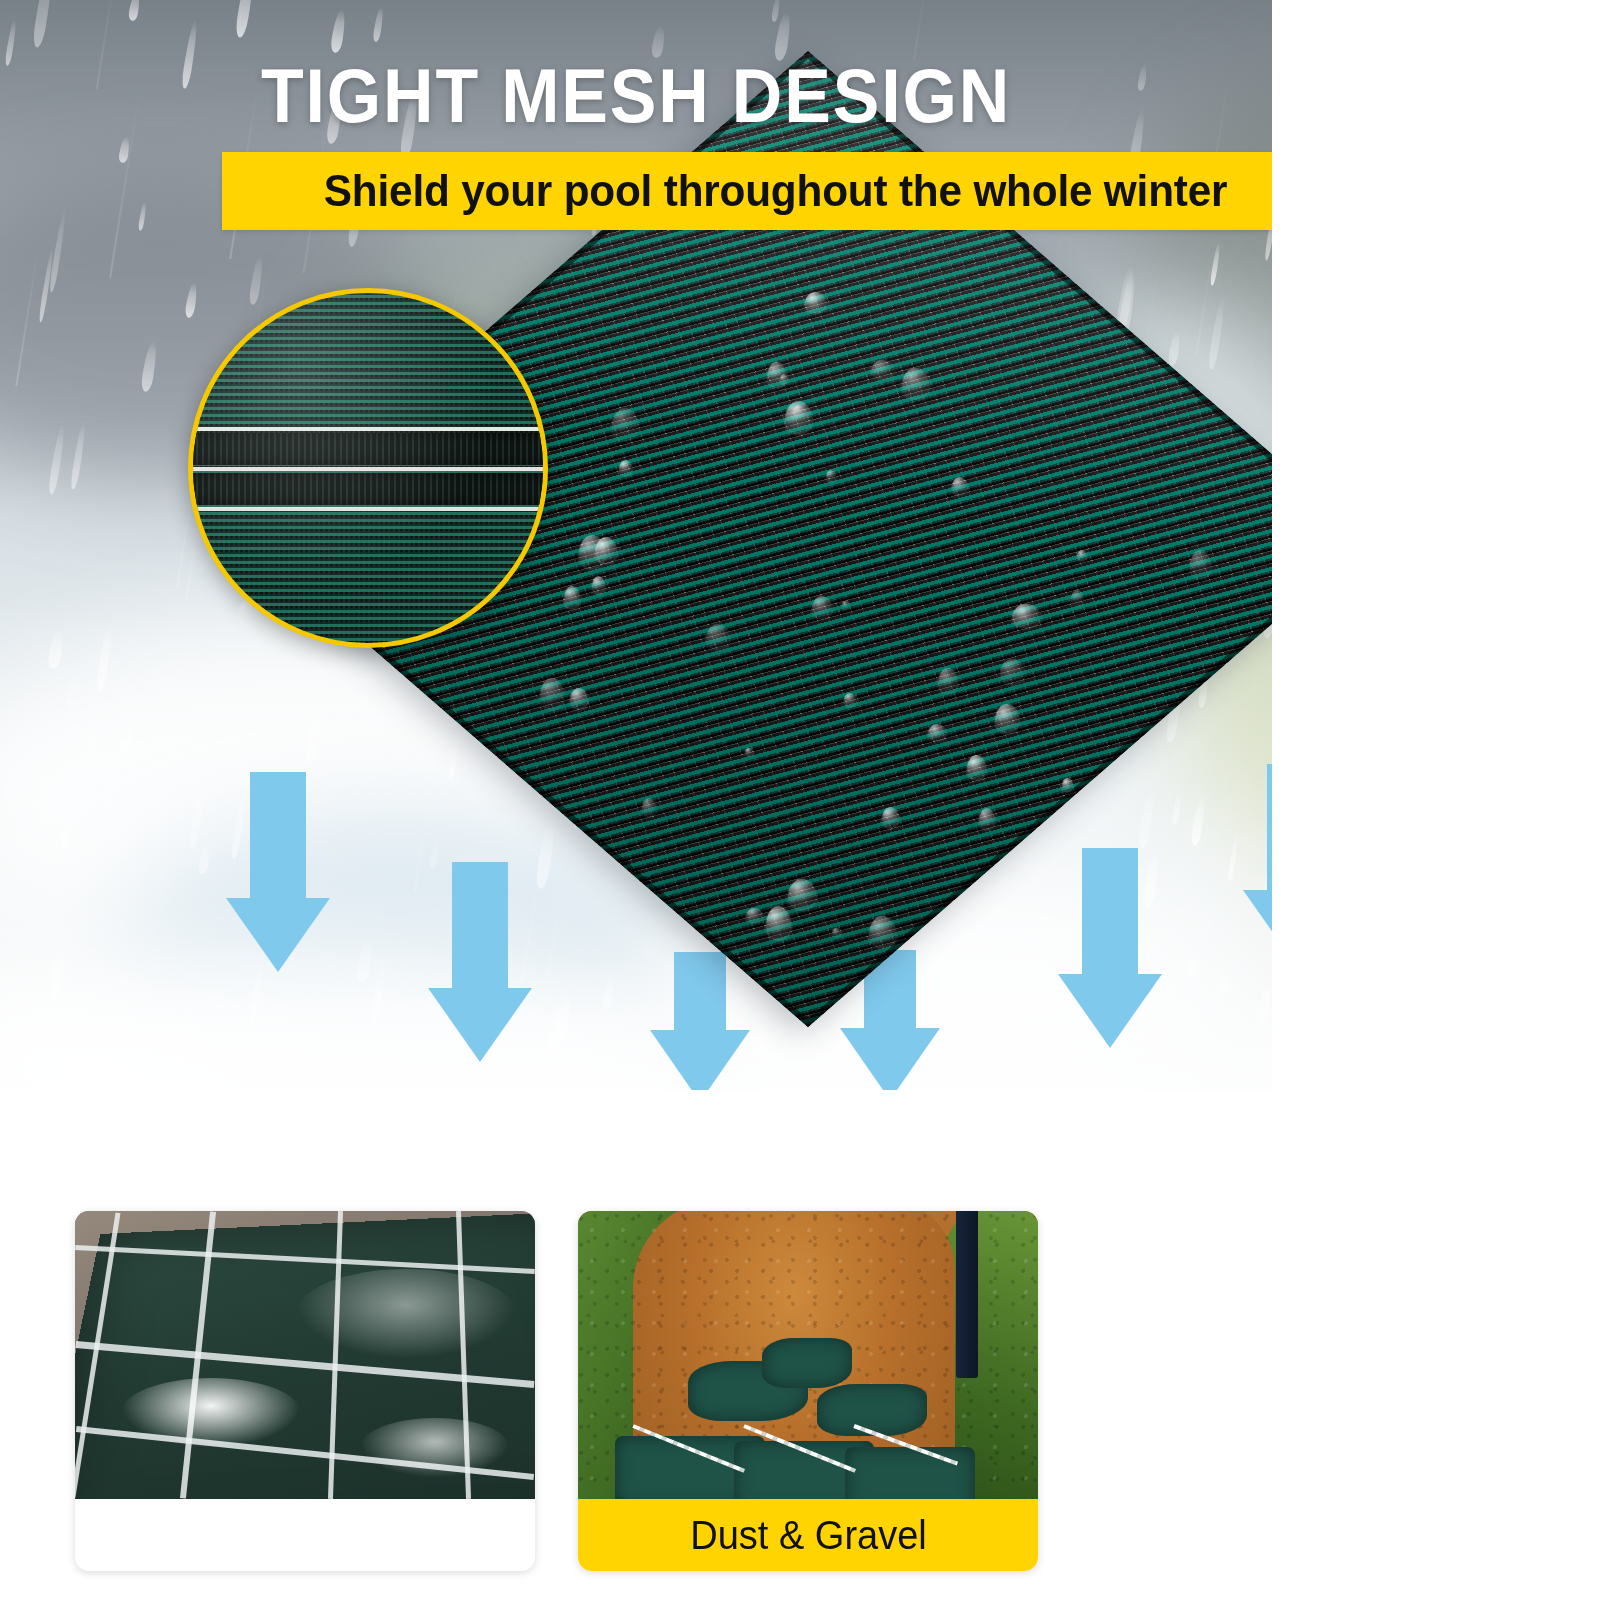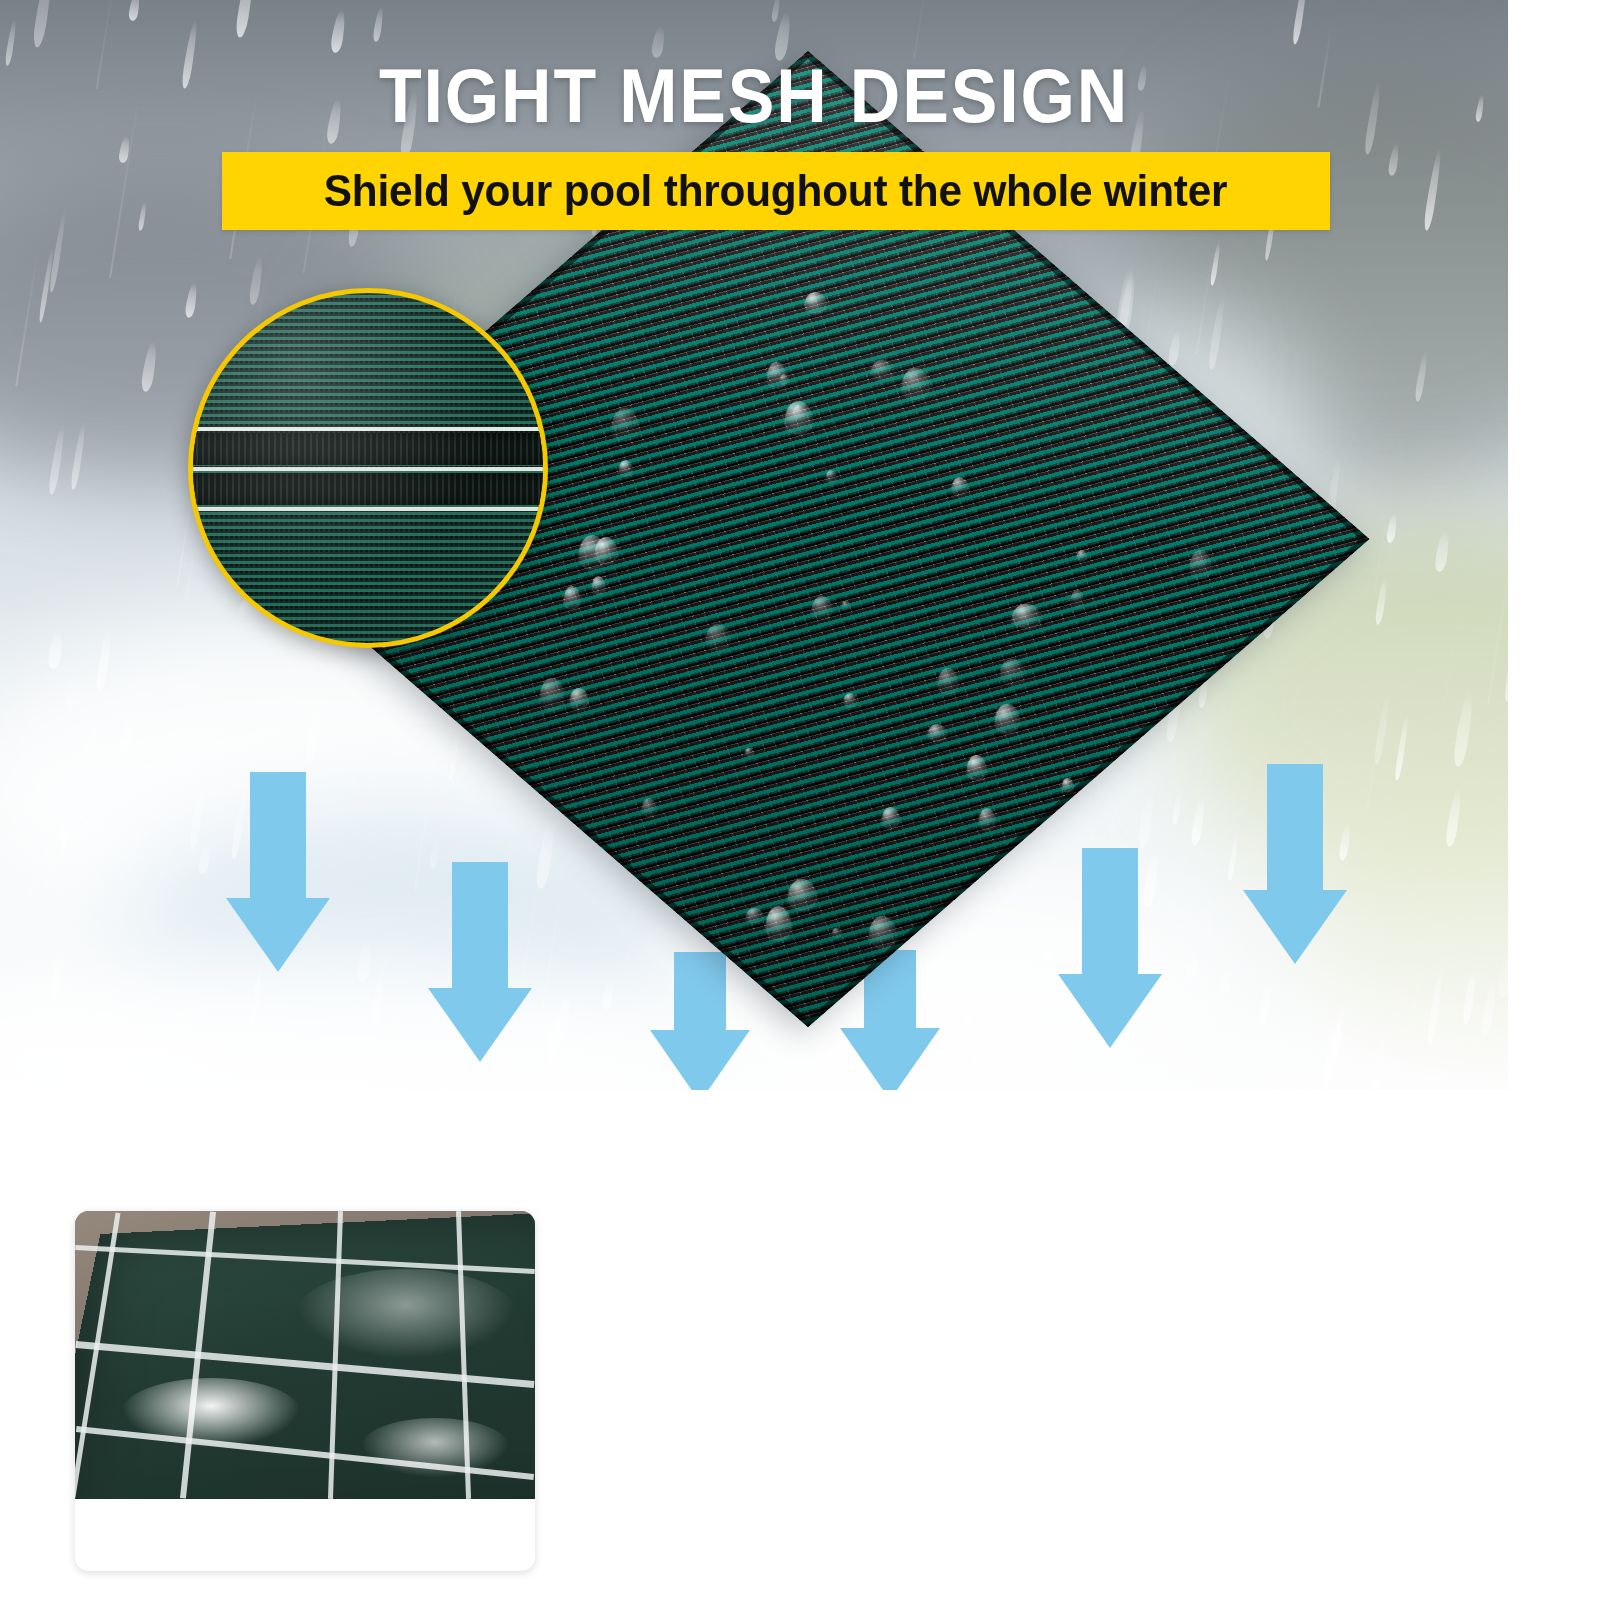--- a/index.html
+++ b/index.html
@@ -3,21 +3,21 @@
 <meta charset="utf-8">
 <title>Pool Cover Product Feature</title>
 <style>
   * { margin:0; padding:0; box-sizing:border-box; }
   html,body { width:1600px; height:1600px; overflow:hidden; background:#fff;
               font-family:"Liberation Sans", sans-serif; }
 
   .stage { position:relative; width:1600px; height:1600px; overflow:hidden; }
 
   
-  .hero { position:absolute; left:0; top:0; width:1508px; height:1090px; overflow:hidden; }
+  .hero { position:absolute; left:0; top:0; width:1272px; height:1090px; overflow:hidden; }
 
   .hero-sky {
     position:absolute; inset:0;
     background:
       linear-gradient(180deg,
         rgba(120,128,136,1) 0%,
         rgba(150,157,164,1) 14%,
         rgba(176,184,190,1) 26%,
         rgba(198,206,212,1) 36%,
         rgba(214,222,227,1) 46%,
@@ -620,17 +620,40 @@
           <div class="grid-l" style="left:0;   top:16%; width:100%;height:5px; transform:rotate(3deg);"></div>
           <div class="grid-l" style="left:0;   top:52%; width:100%;height:7px; transform:rotate(5deg);"></div>
           <div class="grid-l" style="left:0;   top:83%; width:100%;height:6px; transform:rotate(6deg);"></div>
           <div class="snow-patch" style="left:10%; top:58%; width:180px; height:70px;"></div>
           <div class="snow-patch" style="left:48%; top:20%; width:220px; height:90px; opacity:.5;"></div>
           <div class="snow-patch" style="left:62%; top:72%; width:150px; height:60px; opacity:.7;"></div>
         </div>
       </div>
     </div>
 
+    <div class="card c2">
+      <div class="photo">
+        <div class="p-dust">
+          <div class="grassL"></div>
+          <div class="grassR"></div>
+          <div class="dirt"></div>
+          <div class="speck"></div>
+          <div class="pole"></div>
+          <div class="mesh-exposed" style="left:24%; top:52%; width:120px; height:60px;"></div>
+          <div class="mesh-exposed" style="left:40%; top:44%; width:90px;  height:50px;"></div>
+          <div class="mesh-exposed" style="left:52%; top:60%; width:110px; height:52px;"></div>
+          <div class="mesh-exposed" style="left:8%;  top:78%; width:150px; height:70px; border-radius:8px;"></div>
+          <div class="mesh-exposed" style="left:34%; top:80%; width:140px; height:70px; border-radius:8px;"></div>
+          <div class="mesh-exposed" style="left:58%; top:82%; width:130px; height:66px; border-radius:8px;"></div>
+          <div class="cord" style="left:12%; top:74%; width:26%; transform:rotate(22deg);"></div>
+          <div class="cord" style="left:36%; top:74%; width:26%; transform:rotate(22deg);"></div>
+          <div class="cord" style="left:60%; top:74%; width:24%; transform:rotate(20deg);"></div>
+        </div>
+      </div>
+      <div class="caption">
+        <span>Dust &amp; Gravel</span>
+      </div>
+    </div>
 
 
   </div>
 
 </div>
 
 </body></html>

